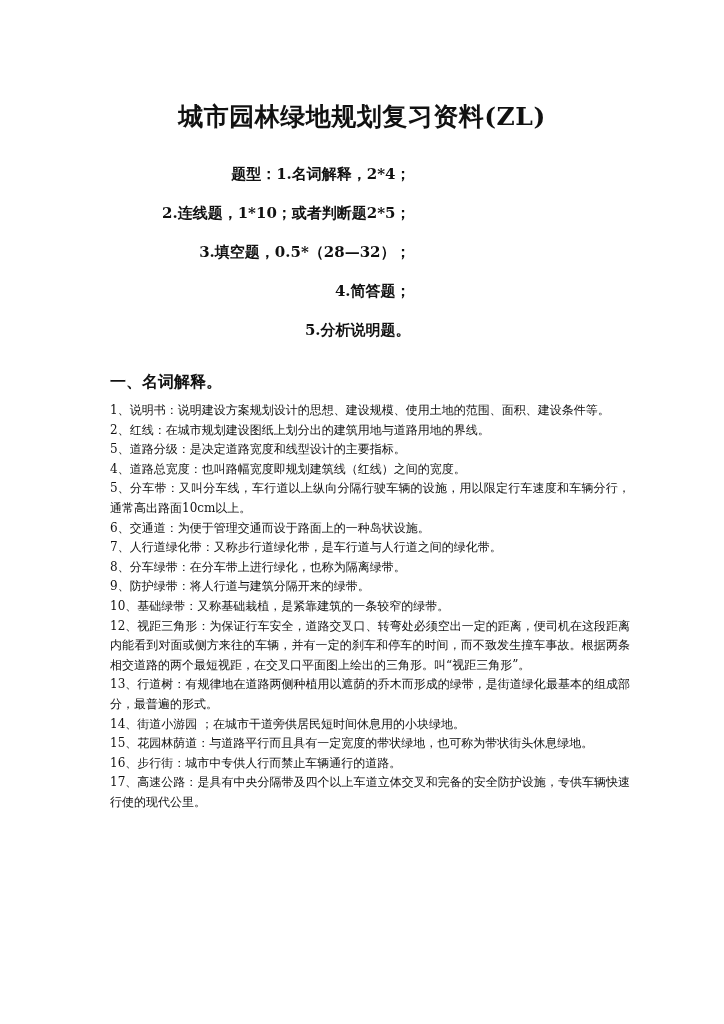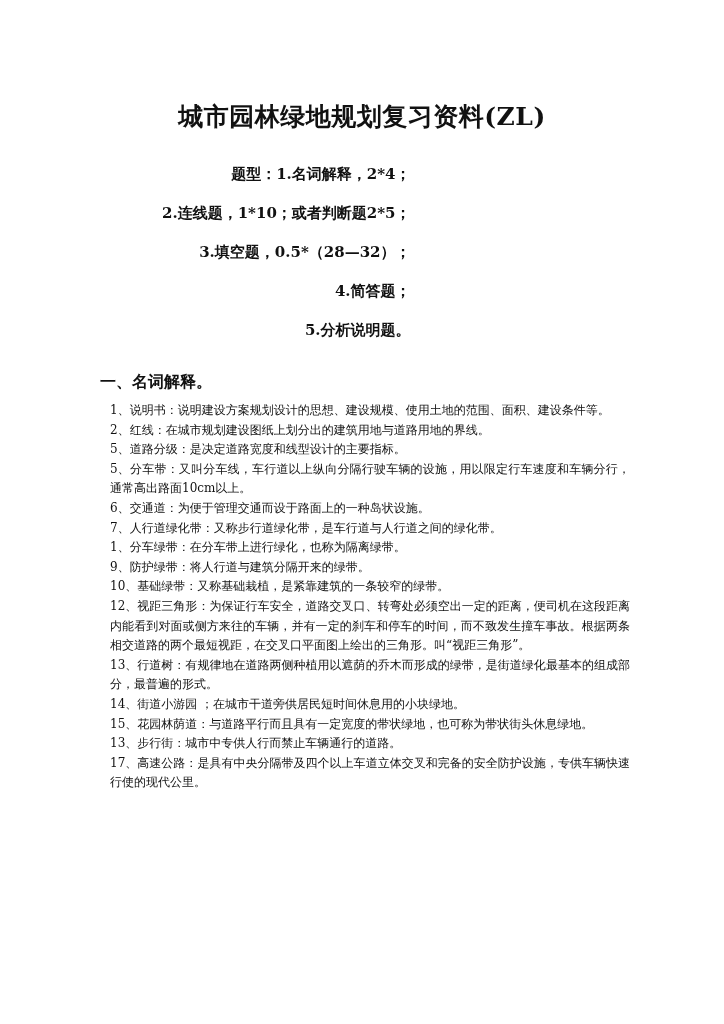--- a/index.html
+++ b/index.html
@@ -5,21 +5,21 @@
   html, body { margin: 0; padding: 0; background: #ffffff; }
   body { width: 724px; height: 1024px; overflow: hidden; position: relative;
          font-family: "DejaVu Serif", "Liberation Serif", serif; color: #111; }
   .page { position: absolute; left: 0; top: 0; width: 724px; height: 1024px; background: #fff; }
   .title { position: absolute; top: 100px; left: 0; width: 724px; text-align: center;
            font-size: 25px; font-weight: bold; letter-spacing: 0.5px; }
   .types { position: absolute; top: 162px; left: 110px; font-weight: bold; font-size: 15px; text-align: right; }
   .type-row { height: 39px; line-height: 24px; white-space: nowrap; }
   .type-label { display: inline-block; width: 52px; }
   .type-indent { display: inline-block; width: 52px; }
-  .section { position: absolute; top: 372px; left: 100px; font-size: 16px; font-weight: bold; }
+  .section { position: absolute; top: 372px; left: 110px; font-size: 16px; font-weight: bold; }
   .defs { position: absolute; top: 401px; left: 110px; width: 520px; font-size: 12px;
           line-height: 19.6px; }
   .def { margin: 0; text-align: justify; }
 </style>
 </head>
 <body>
 
 <div class="page">
   <div class="title">城市园林绿地规划复习资料(ZL)</div>
 
@@ -40,26 +40,27 @@
       <span class="type-indent"></span><span>5.分析说明题。</span>
     </div>
   </div>
 
   <div class="section">一、名词解释。</div>
 
   <div class="defs">
     <p class="def">1、说明书：说明建设方案规划设计的思想、建设规模、使用土地的范围、面积、建设条件等。</p>
     <p class="def">2、红线：在城市规划建设图纸上划分出的建筑用地与道路用地的界线。</p>
     <p class="def">5、道路分级：是决定道路宽度和线型设计的主要指标。</p>
+    <p class="def">4、道路总宽度：也叫路幅宽度即规划建筑线（红线）之间的宽度。</p>
     <p class="def">5、分车带：又叫分车线，车行道以上纵向分隔行驶车辆的设施，用以限定行车速度和车辆分行，通常高出路面10cm以上。</p>
     <p class="def">6、交通道：为便于管理交通而设于路面上的一种岛状设施。</p>
     <p class="def">7、人行道绿化带：又称步行道绿化带，是车行道与人行道之间的绿化带。</p>
-    <p class="def">1、分车绿带：在分车带上进行绿化，也称为隔离绿带。</p>
+    <p class="def">8、分车绿带：在分车带上进行绿化，也称为隔离绿带。</p>
     <p class="def">9、防护绿带：将人行道与建筑分隔开来的绿带。</p>
     <p class="def">10、基础绿带：又称基础栽植，是紧靠建筑的一条较窄的绿带。</p>
     <p class="def">12、视距三角形：为保证行车安全，道路交叉口、转弯处必须空出一定的距离，便司机在这段距离内能看到对面或侧方来往的车辆，并有一定的刹车和停车的时间，而不致发生撞车事故。根据两条相交道路的两个最短视距，在交叉口平面图上绘出的三角形。叫“视距三角形”。</p>
     <p class="def">13、行道树：有规律地在道路两侧种植用以遮荫的乔木而形成的绿带，是街道绿化最基本的组成部分，最普遍的形式。</p>
     <p class="def">14、街道小游园 ；在城市干道旁供居民短时间休息用的小块绿地。</p>
     <p class="def">15、花园林荫道：与道路平行而且具有一定宽度的带状绿地，也可称为带状街头休息绿地。</p>
-    <p class="def">13、步行街：城市中专供人行而禁止车辆通行的道路。</p>
+    <p class="def">16、步行街：城市中专供人行而禁止车辆通行的道路。</p>
     <p class="def">17、高速公路：是具有中央分隔带及四个以上车道立体交叉和完备的安全防护设施，专供车辆快速行使的现代公里。</p>
   </div>
 </div>
 
 </body></html>

